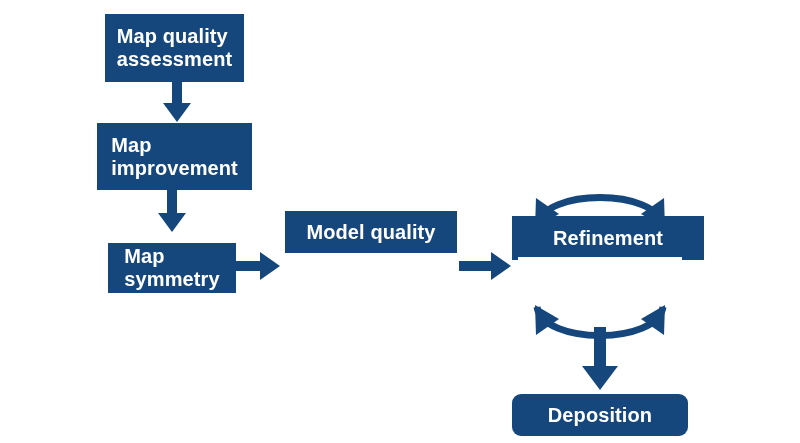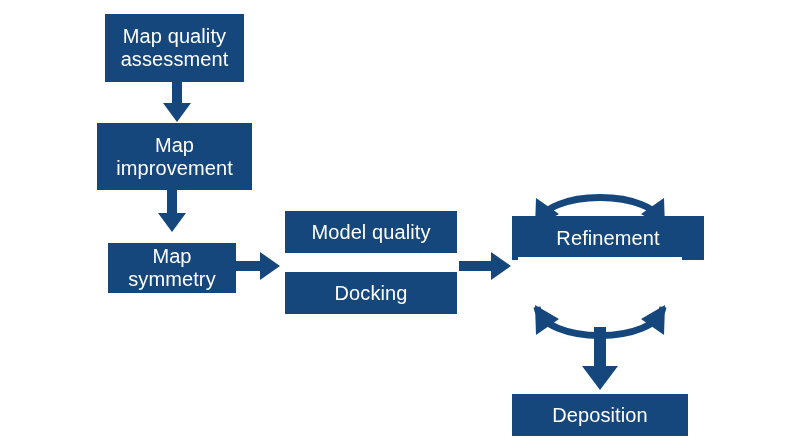--- a/index.html
+++ b/index.html
@@ -19,23 +19,22 @@
     height: 443px;
     background: #ffffff;
   }
   .node {
     position: absolute;
     background: #15477D;
     color: #ffffff;
     display: flex;
     align-items: center;
     justify-content: center;
-    text-align: center;
     font-size: 20px;
-    font-weight: 400;
+    font-weight: 700;
     line-height: 1.15;
     letter-spacing: 0.1px;
     box-sizing: border-box;
     padding: 2px 6px;
   }
   .node-label {
     display: block;
     white-space: pre-line;
   }
   .svg-layer {
@@ -108,28 +107,25 @@
 
   <div class="node" style="left:108px; top:243px; width:128px; height:50px;">
     <span class="node-label">Map
 symmetry</span>
   </div>
 
   <div class="node" style="left:285px; top:211px; width:172px; height:42px;">
     <span class="node-label">Model quality</span>
   </div>
 
-  <div class="node" style="left:285px; top:272px; width:172px; height:42px;">
-    <span class="node-label">Docking</span>
-  </div>
 
   <div class="node" style="left:512px; top:216px; width:192px; height:44px;">
     <span class="node-label">Refinement</span>
   </div>
 
   <div class="white-strip" style="left:518px; top:257px; width:164px; height:19px;"></div>
 
 
-  <div class="node" style="left:512px; top:394px; width:176px; height:42px;">
+  <div class="node" style="left:512px; top:394px; width:176px; height:42px;border-radius:9px;">
     <span class="node-label">Deposition</span>
   </div>
 
 </div>
 
 </body></html>

